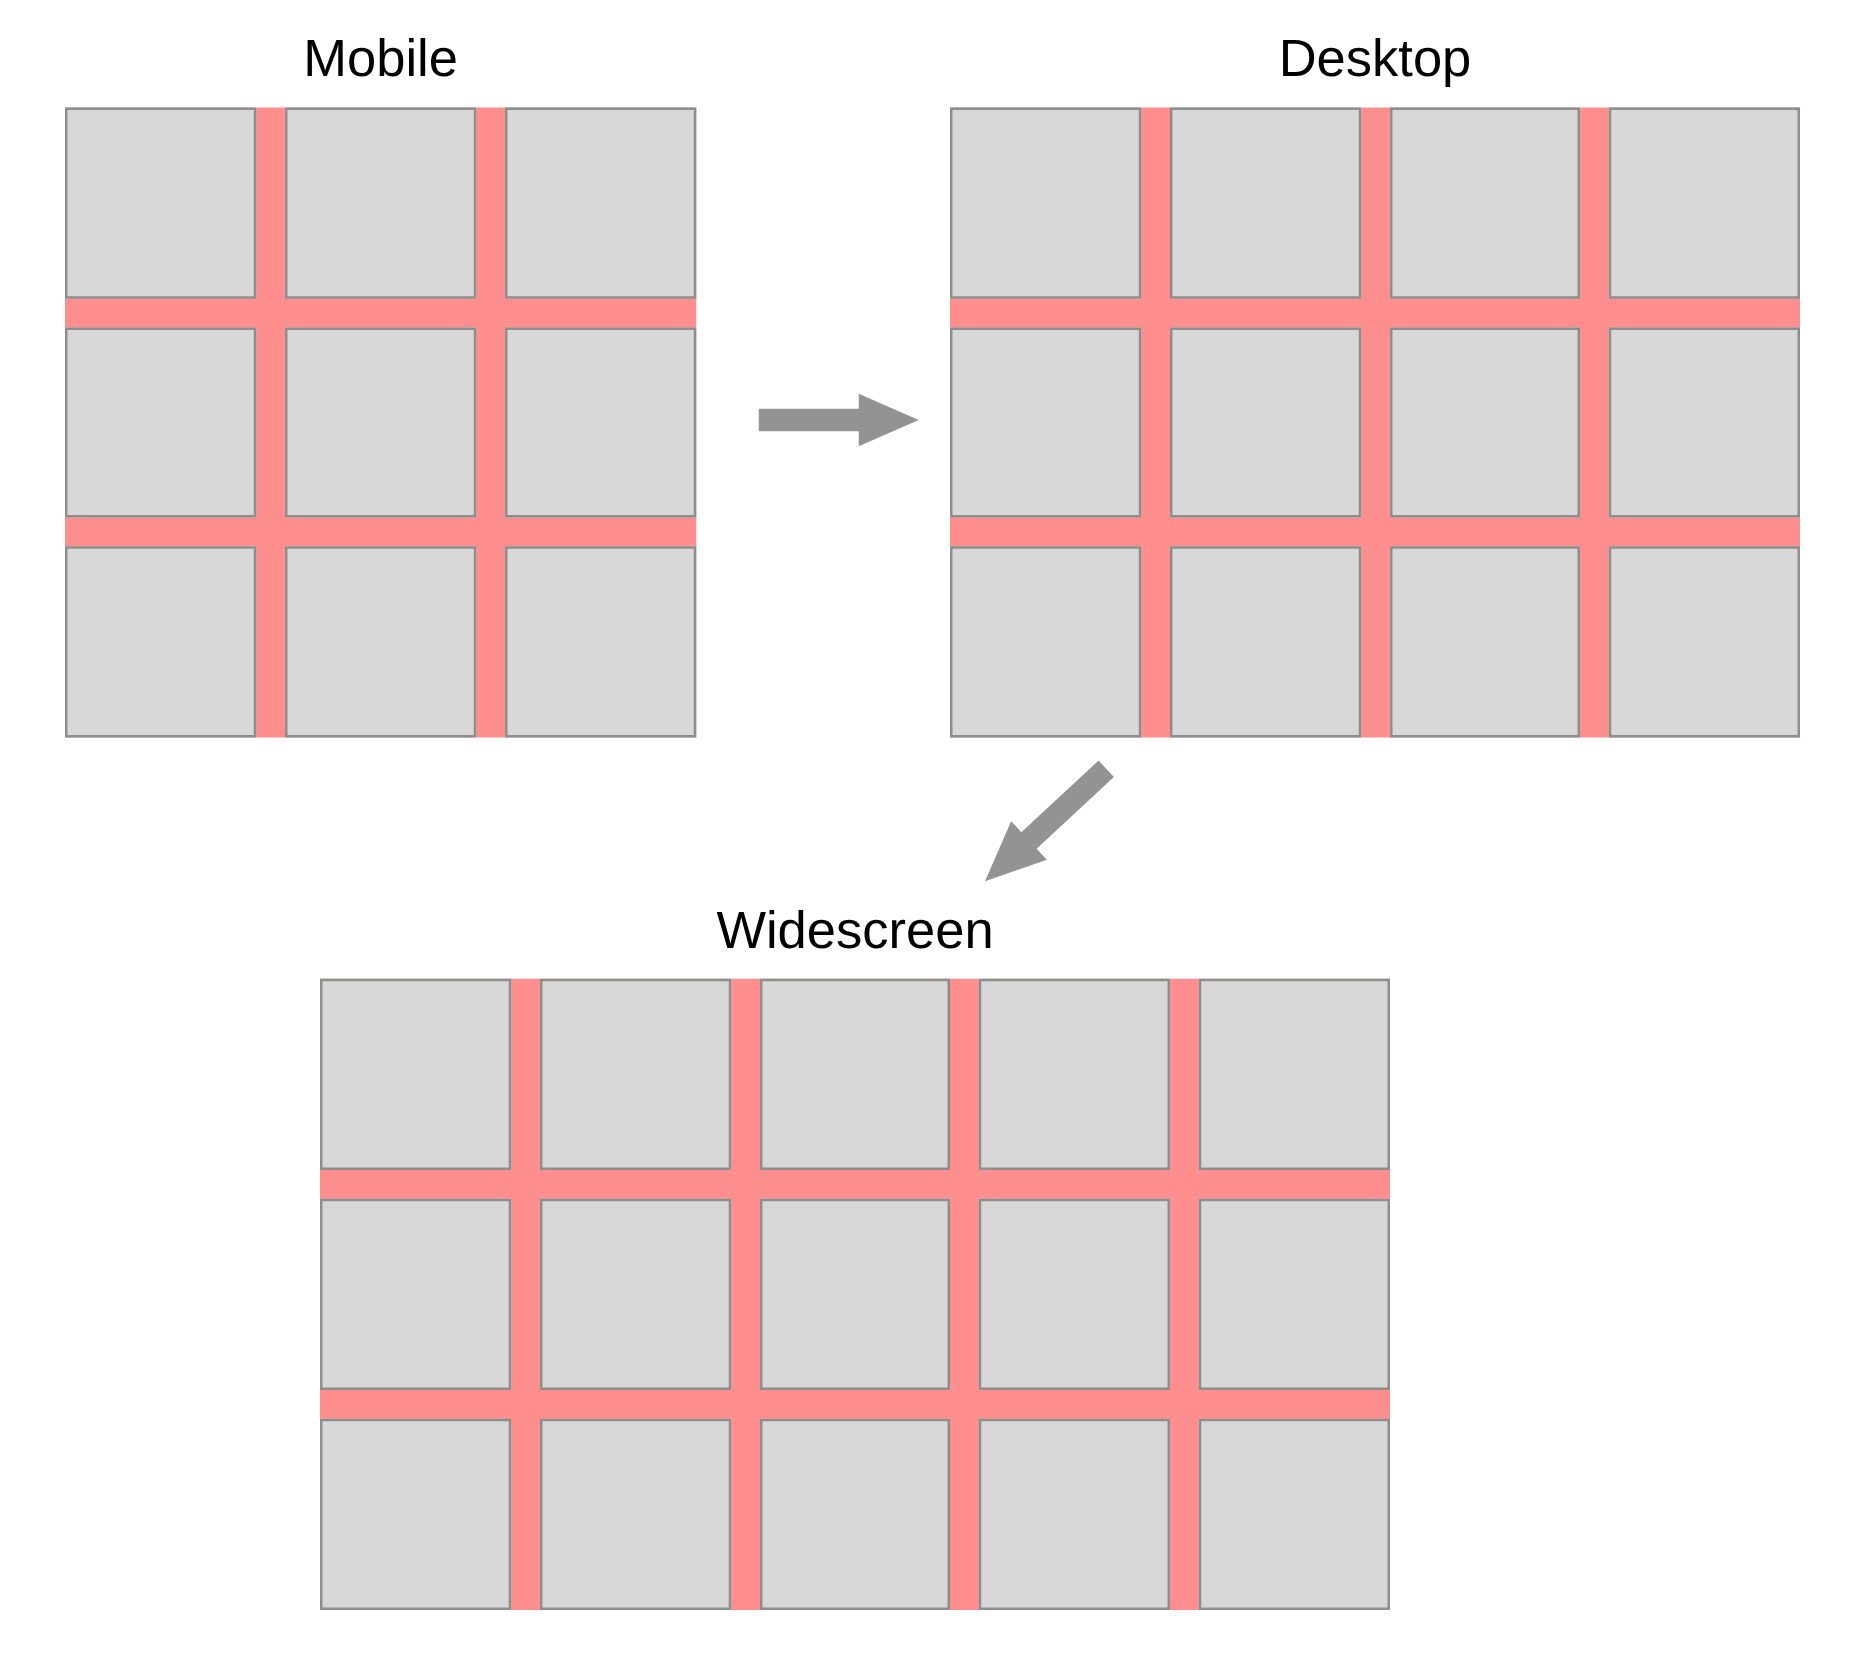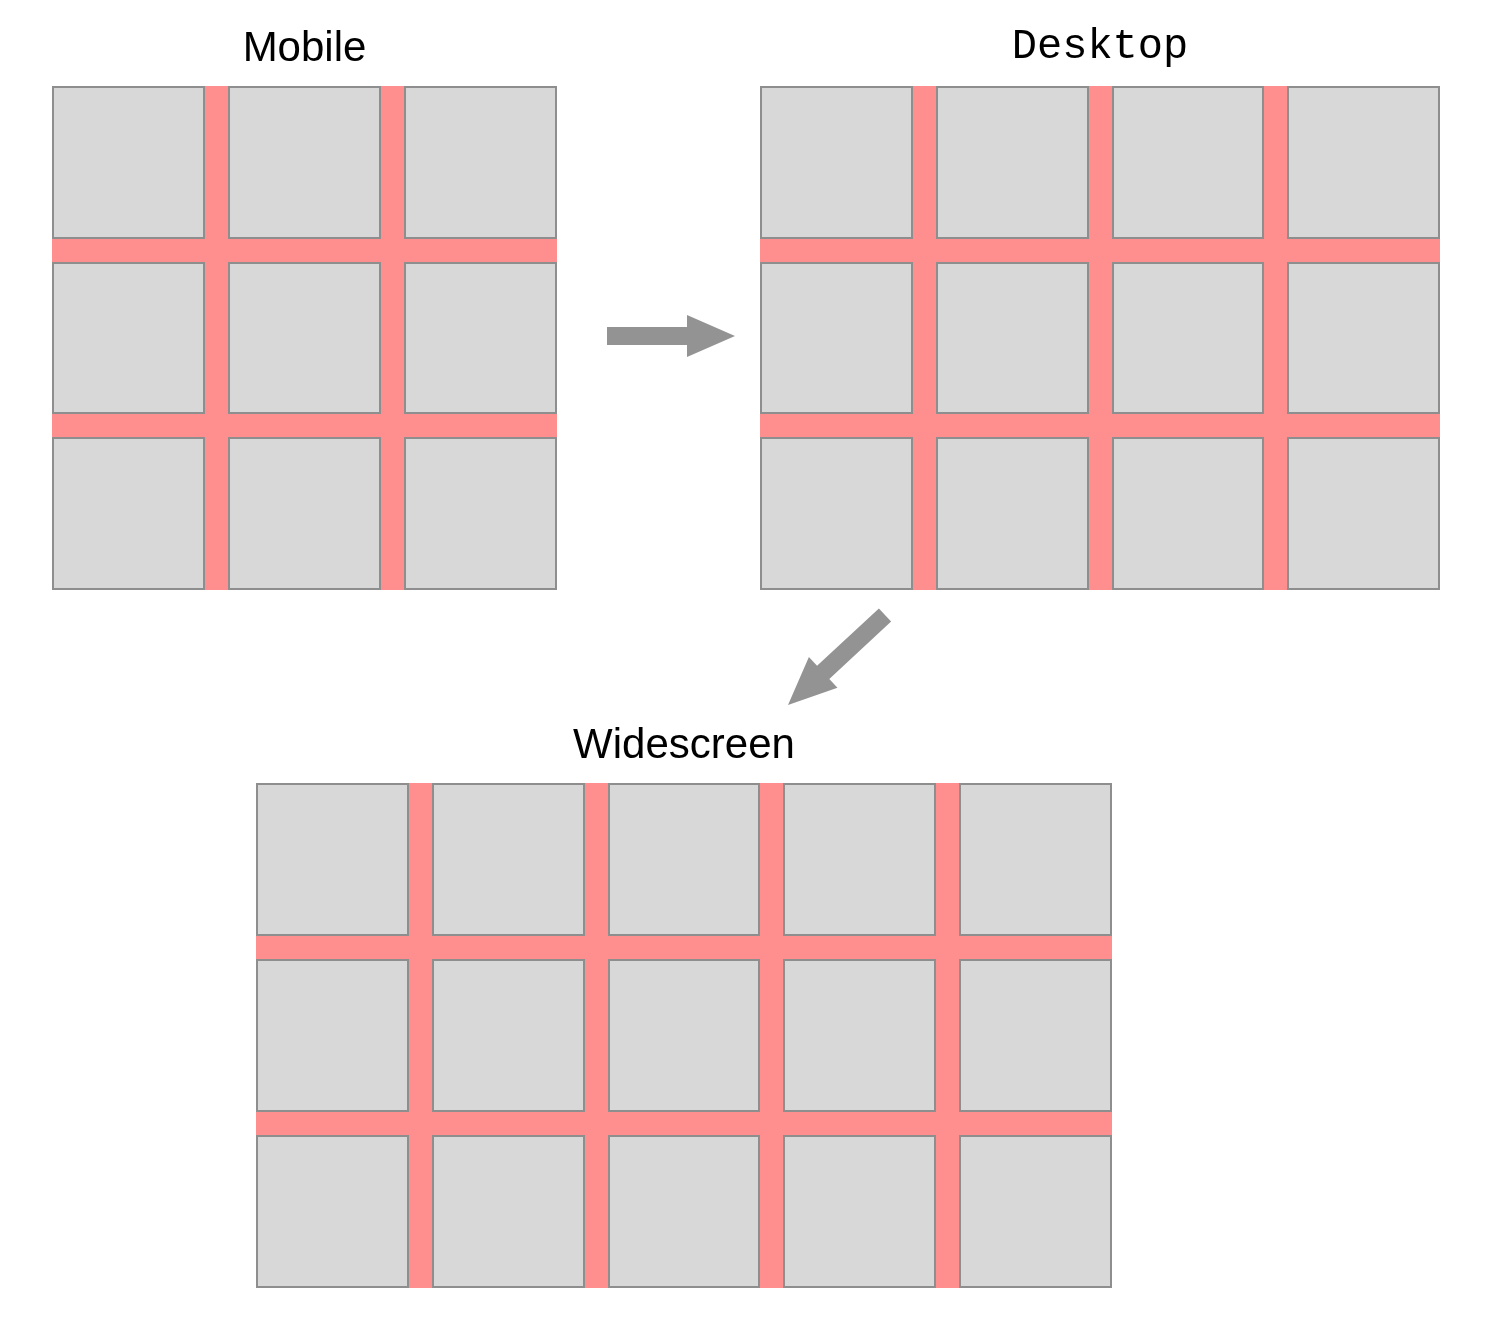--- a/index.html
+++ b/index.html
@@ -76,21 +76,21 @@
         <div class="grid-cell" style="background: rgb(216, 216, 216); border-color: rgb(142, 142, 142);"></div>
         <div class="grid-cell" style="background: rgb(216, 216, 216); border-color: rgb(142, 142, 142);"></div>
         <div class="grid-cell" style="background: rgb(216, 216, 216); border-color: rgb(142, 142, 142);"></div>
         <div class="grid-cell" style="background: rgb(216, 216, 216); border-color: rgb(142, 142, 142);"></div>
         <div class="grid-cell" style="background: rgb(216, 216, 216); border-color: rgb(142, 142, 142);"></div>
         <div class="grid-cell" style="background: rgb(216, 216, 216); border-color: rgb(142, 142, 142);"></div>
         <div class="grid-cell" style="background: rgb(216, 216, 216); border-color: rgb(142, 142, 142);"></div>
       </div>
   </div>
 
-  <div class="grid-block" id="block-desktop" style="left: 0px; top: 0px; width: 1492px; height: 1334px; font-family: Liberation Mono, monospace;">
+  <div class="grid-block" id="block-desktop" style="left: 0px; top: 0px; width: 1492px; height: 1334px;">
     <div class="grid-label" id="label-desktop" style="left: 760px; top: 26px; width: 680px;">Desktop</div>
     <div class="grid-frame" id="grid-desktop" style="left: 760px; top: 86px; width: 680px; height: 504px; grid-template-columns: repeat(4, 1fr); grid-template-rows: repeat(3, 1fr); gap: 23px; background: rgb(255, 142, 142);">
         <div class="grid-cell" style="background: rgb(216, 216, 216); border-color: rgb(142, 142, 142);"></div>
         <div class="grid-cell" style="background: rgb(216, 216, 216); border-color: rgb(142, 142, 142);"></div>
         <div class="grid-cell" style="background: rgb(216, 216, 216); border-color: rgb(142, 142, 142);"></div>
         <div class="grid-cell" style="background: rgb(216, 216, 216); border-color: rgb(142, 142, 142);"></div>
         <div class="grid-cell" style="background: rgb(216, 216, 216); border-color: rgb(142, 142, 142);"></div>
         <div class="grid-cell" style="background: rgb(216, 216, 216); border-color: rgb(142, 142, 142);"></div>
         <div class="grid-cell" style="background: rgb(216, 216, 216); border-color: rgb(142, 142, 142);"></div>
         <div class="grid-cell" style="background: rgb(216, 216, 216); border-color: rgb(142, 142, 142);"></div>

